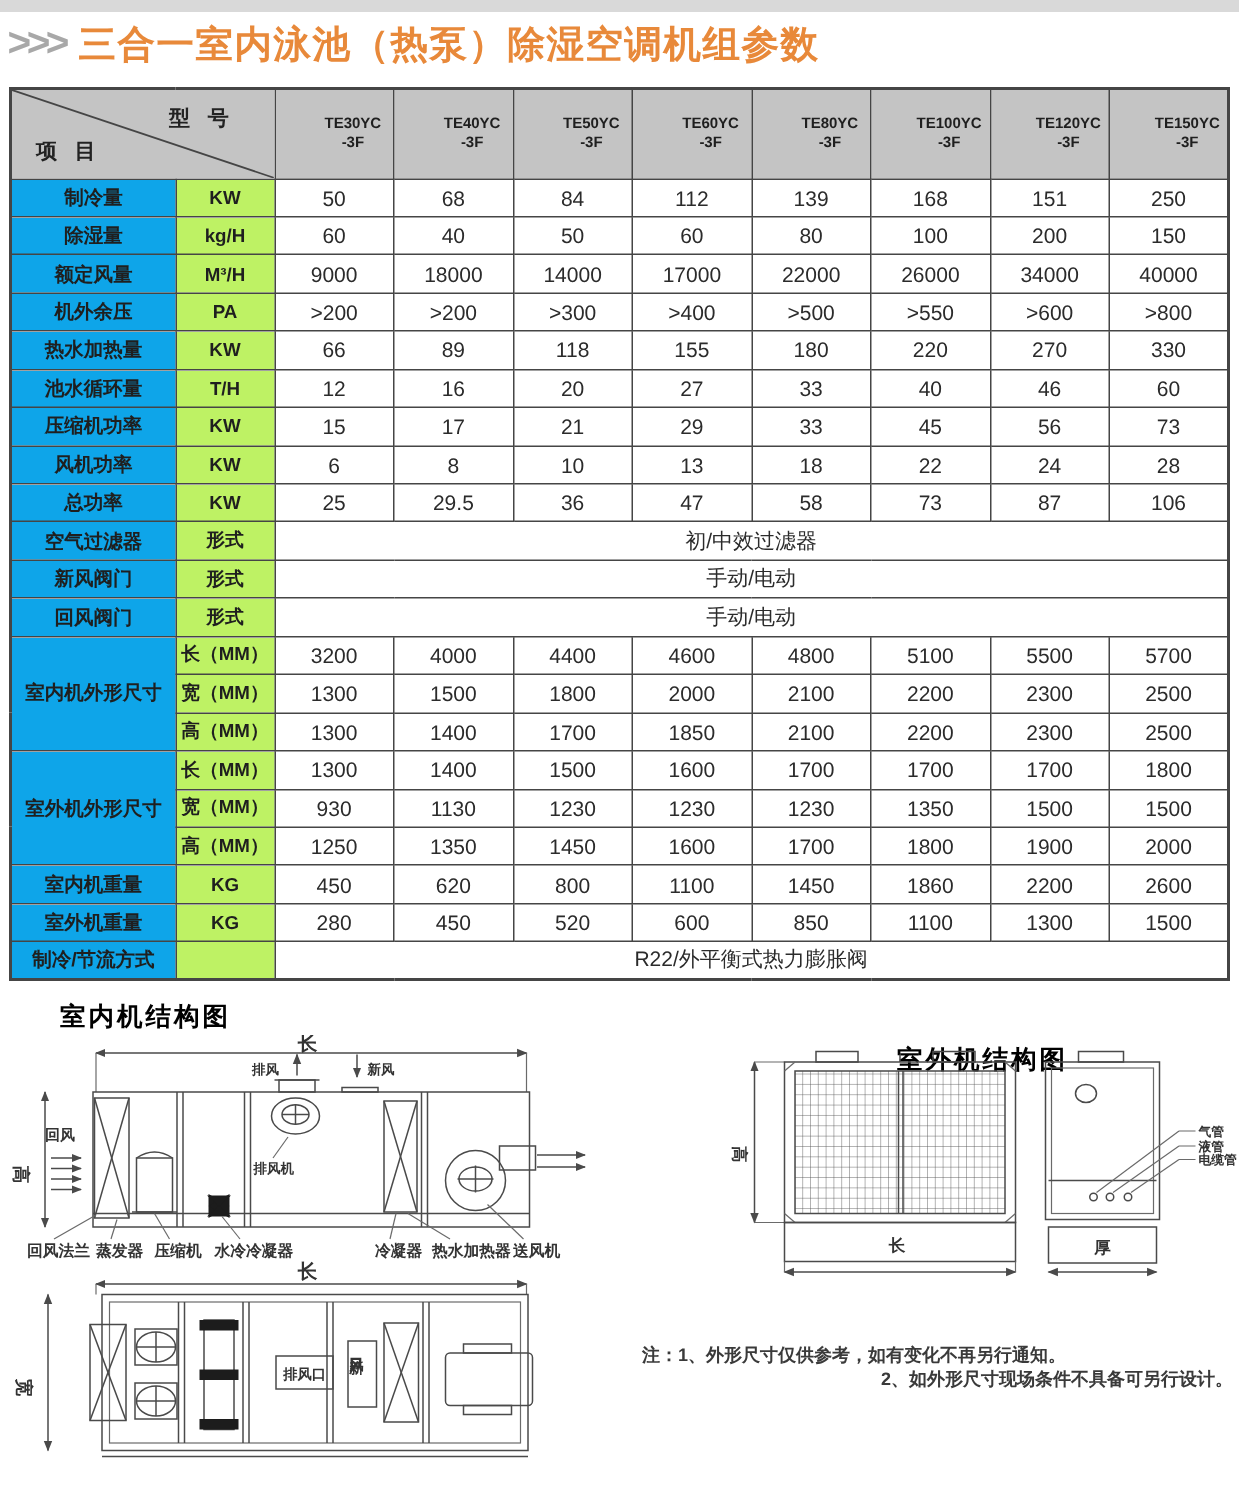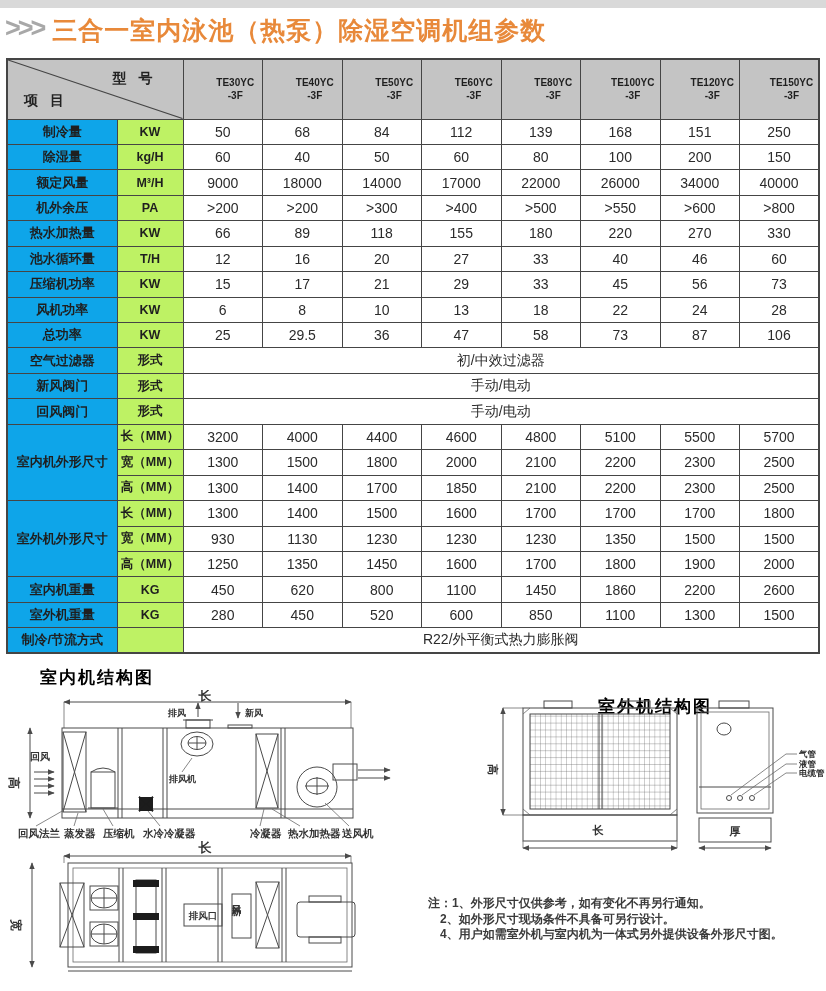--- a/index.html
+++ b/index.html
@@ -51,21 +51,21 @@
   #svg-outdoor     { top:695px; left:410px; }
   svg.diag text { fill:#333; font-family:"Liberation Sans", sans-serif; }
   .ln   { stroke:#4a4a4a; stroke-width:1; fill:none; }
   .lnT  { stroke:#6a6a6a; stroke-width:0.8; fill:none; }
   .blk  { fill:#1c1c1c; stroke:none; }
 
   
   .notes { position:absolute; top:896px; left:428px; width:394px;
            font-size:12px; font-weight:bold; color:#3a3a3a; line-height:15.5px; }
   .note-line { white-space:nowrap; }
-  .note-line.indent { margin-left:12px; }
+  .note-line.indent { margin-left:12px;text-align:right; }
 </style>
 </head>
 <body>
 
 <div class="top-strip"></div>
 
 <div class="page-header">
   <span class="chevrons">&gt;&gt;&gt;</span>
   <h1 class="page-title">三合一室内泳池（热泵）除湿空调机组参数</h1>
 </div>
@@ -578,14 +578,13 @@
     </g>
     <rect class="ln" x="289" y="123" width="72" height="24"></rect>
     <text x="325" y="140" font-size="11" font-weight="bold" text-anchor="middle">厚</text>
     <line class="ln" x1="289" y1="153" x2="361" y2="153" marker-start="url(#arrO)" marker-end="url(#arrO)"></line>
   </g>
 </svg>
 
 <div class="notes">
   <div class="note-line"><span>注：</span><span>1、外形尺寸仅供参考，如有变化不再另行通知。</span></div>
   <div class="note-line indent">2、如外形尺寸现场条件不具备可另行设计。</div>
-  <div class="note-line indent">4、用户如需室外机与室内机为一体式另外提供设备外形尺寸图。</div>
 </div>
 
 </body></html>

